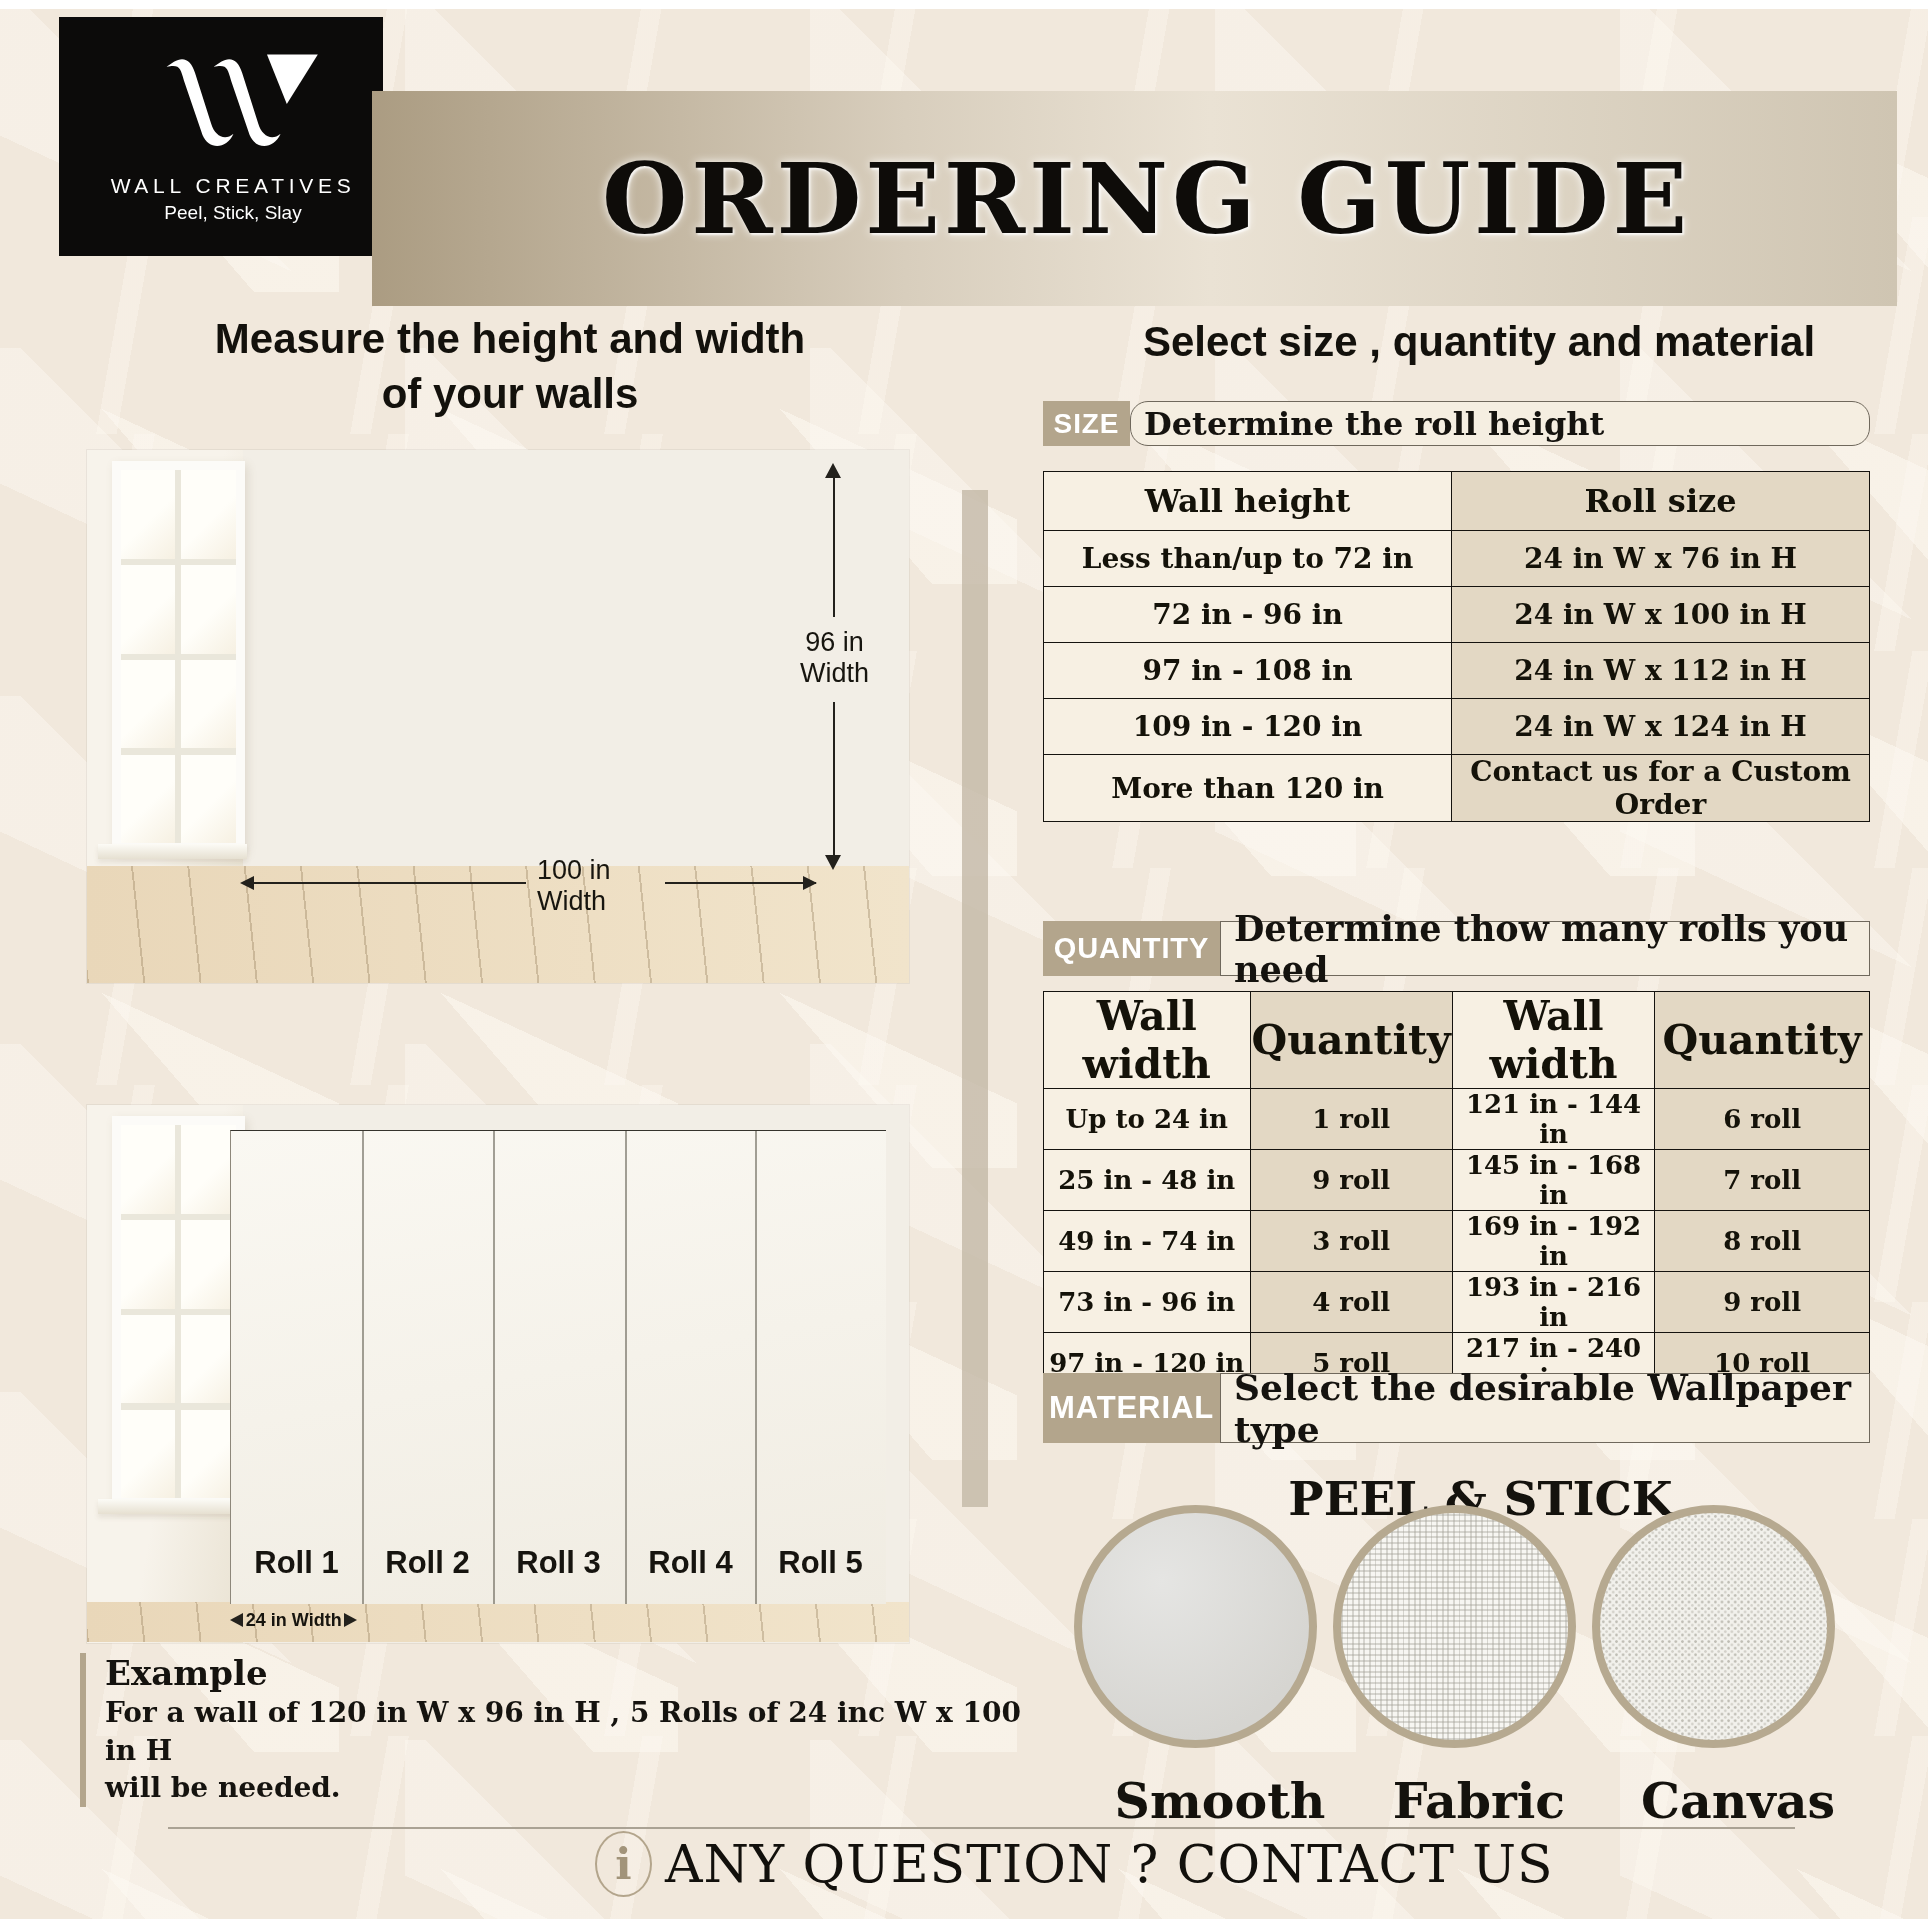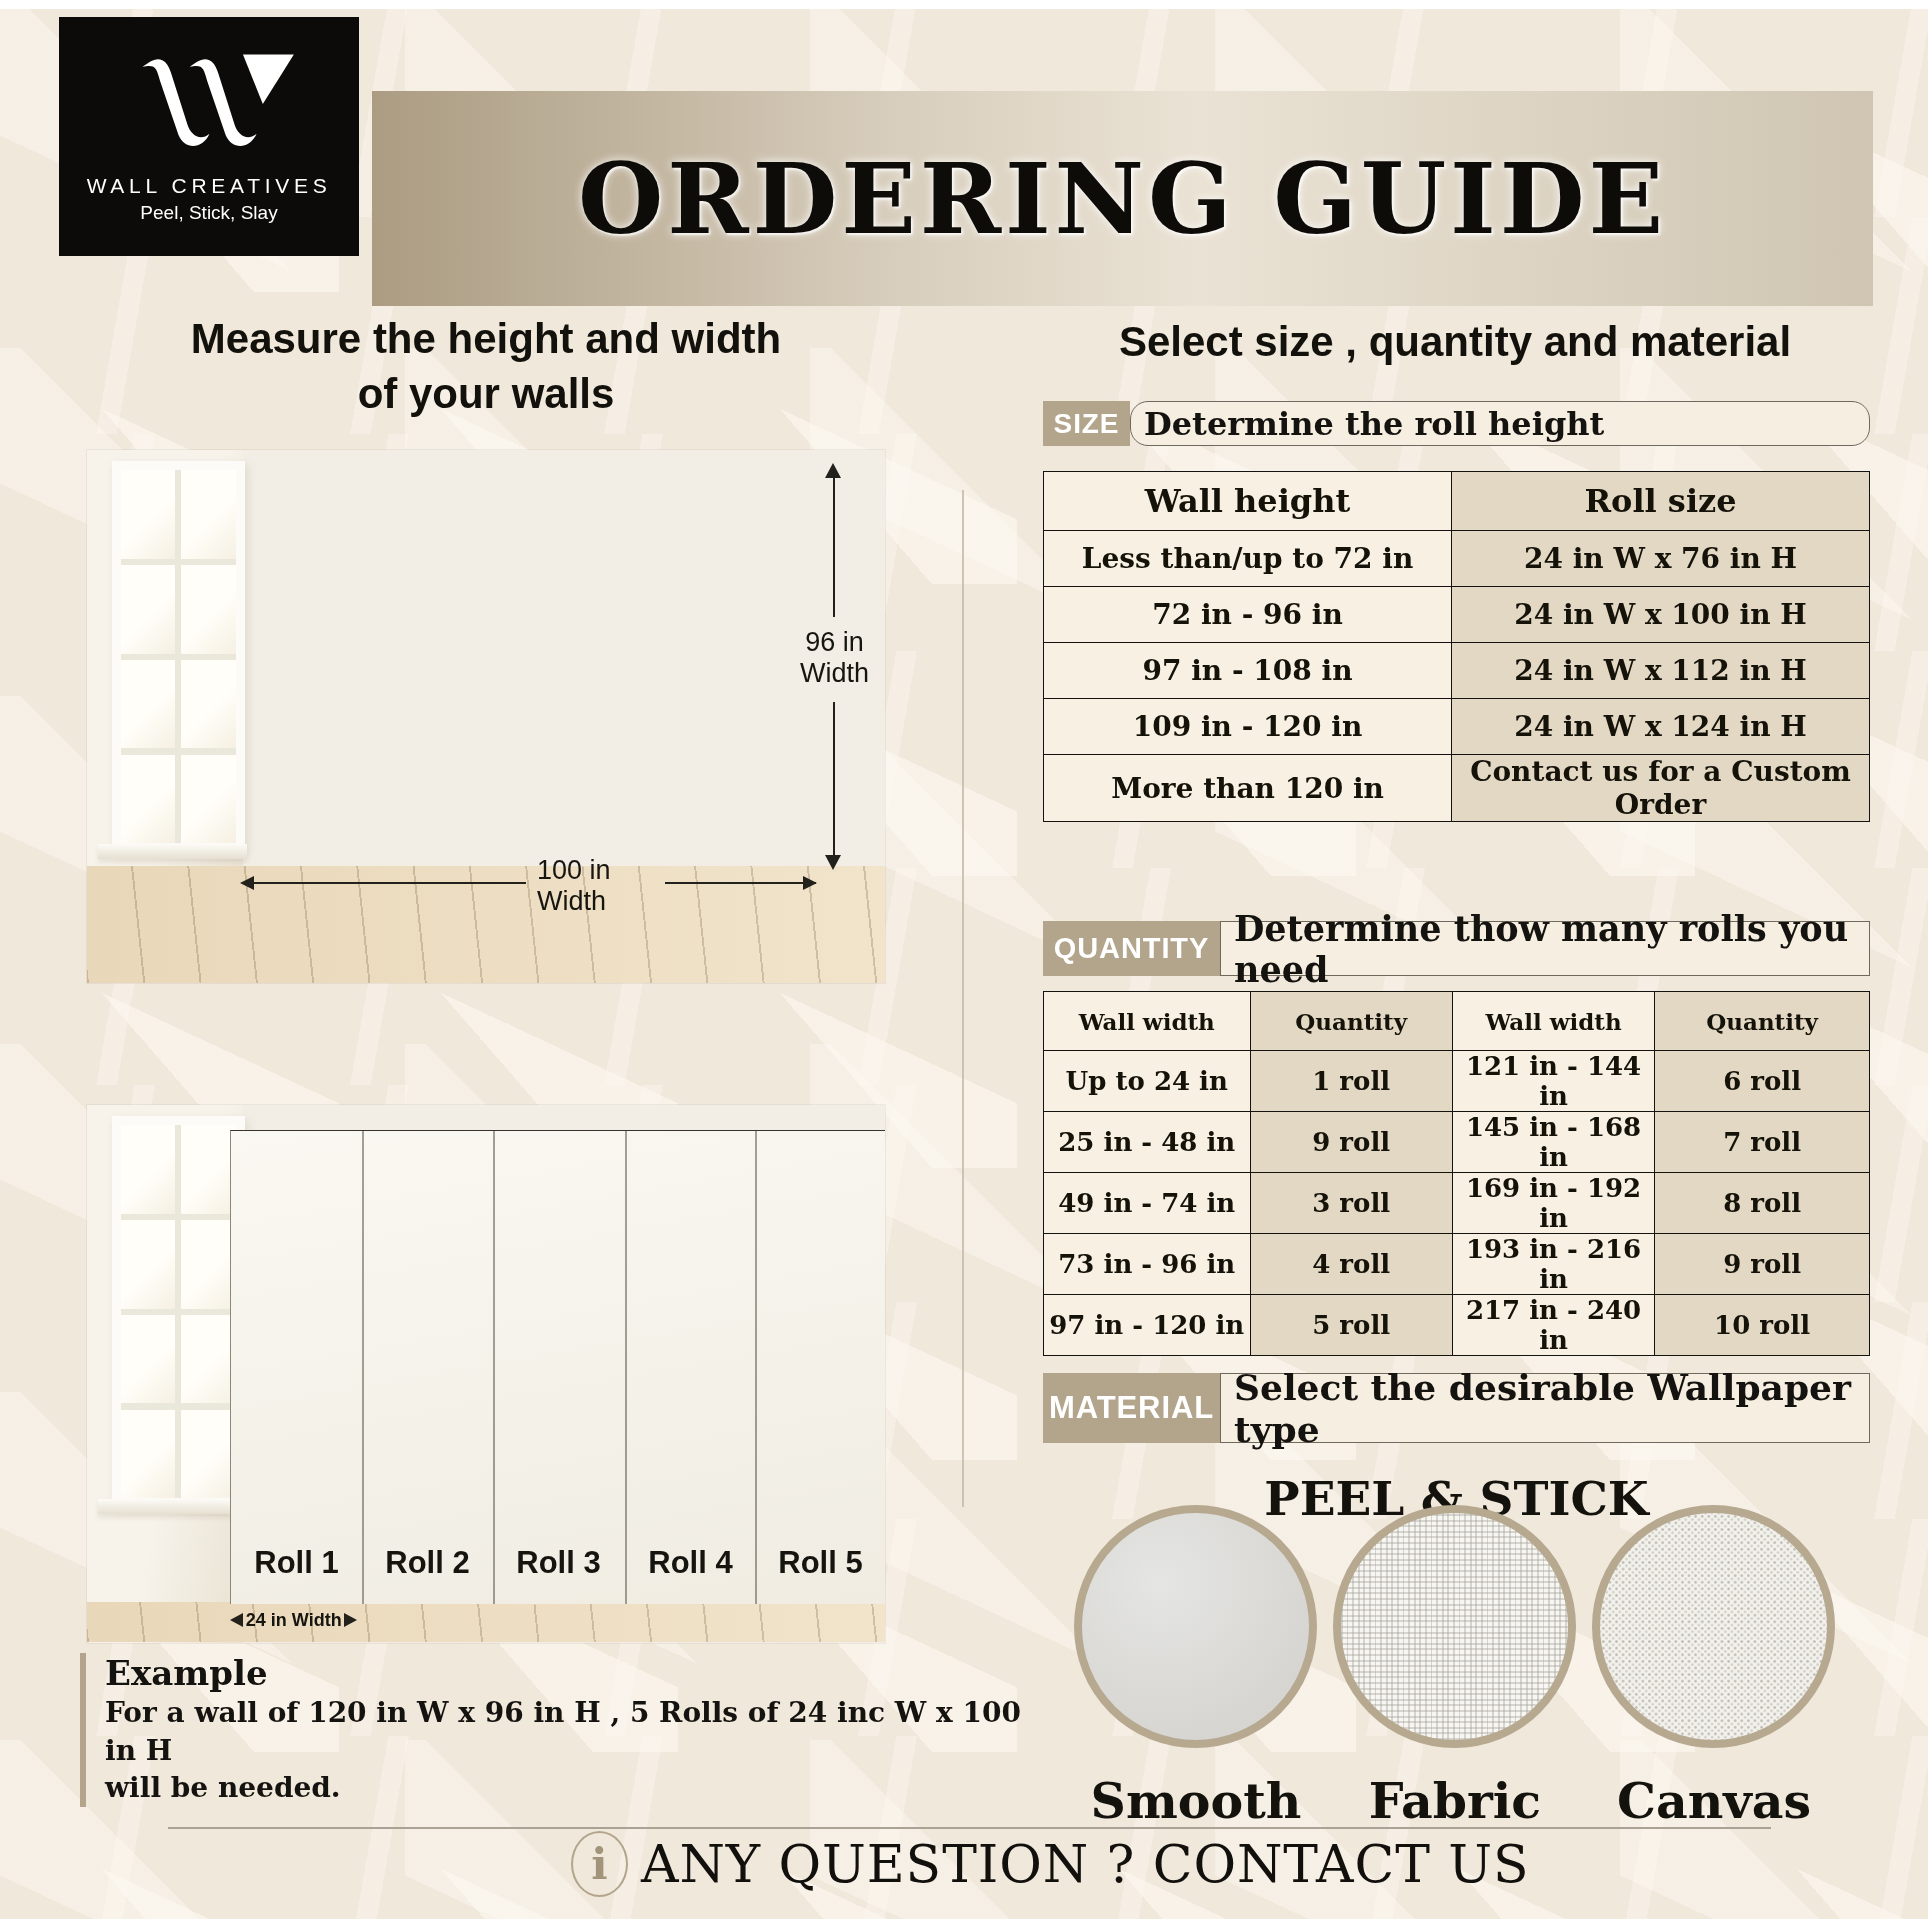--- a/index.html
+++ b/index.html
@@ -7,21 +7,21 @@
     position:relative;width:1928px;height:1928px;overflow:hidden;
     background-color:#f1e8dc;
     background-image:
       conic-gradient(from 115deg at 30% 40%, rgba(253,249,242,.55) 0 24deg, transparent 24deg),
       conic-gradient(from 295deg at 72% 78%, rgba(253,249,242,.45) 0 20deg, transparent 20deg),
       linear-gradient(100deg, transparent 46%, rgba(252,248,240,.4) 46% 53%, transparent 53%);
     background-size: 339px 292px, 405px 348px, 254px 217px;
     font-family:"Liberation Sans", sans-serif;
     color:#15130f;
   }
-  .abs{position:absolute;}
+  .abs{position:absolute;padding-left:24px;}
   .strip{left:0;width:1928px;background:#ffffff;}
 
   
   .logo-box{left:59px;top:17px;width:300px;height:239px;background:#0c0b0a;text-align:center;}
   .logo-box svg{margin-top:24.5px;}
   .brand-name{color:#fff;font-size:21px;letter-spacing:4.7px;margin-top:5.6px;}
   .brand-tagline{color:#fff;font-size:19px;margin-top:3.8px;}
   .banner{
     left:372px;top:67px;width:1501px;height:215px;
     background:linear-gradient(90deg,#ab9c82 0%,#d8cebd 35%,#eae2d4 55%,#cfc5b2 100%);
@@ -82,21 +82,21 @@
     font-family:"DejaVu Serif",serif;font-weight:bold;color:#15130f;padding-left:13px;box-sizing:border-box;}
 
   table.guide{position:absolute;border-collapse:collapse;table-layout:fixed;padding-left:47px;}
   table.guide th,table.guide td{
     border:1.9px solid #15130f;text-align:center;vertical-align:middle;
     font-family:"DejaVu Serif",serif;font-weight:bold;color:#141209;padding:0;}
   .size-table{left:1043px;top:471px;width:827px;}
   .size-table th{height:58px;font-size:32px;}
   .size-table td{height:55px;font-size:28px;}
   .qty-table{left:1043px;top:991px;width:827px;}
-  .qty-table th{height:58px;font-size:23px;}
+  .qty-table th{height:58px;font-size:41px;}
   .qty-table td{height:53px;font-size:26px;}
   .c-cream{background:#f7f0e3;}
   .c-tan{background:#e3d8c4;}
 
   .peel-stick{left:1043px;top:1471px;width:827px;text-align:center;font-family:"DejaVu Serif",serif;font-weight:bold;font-size:47px;color:#14120d;}
   .swatch{position:absolute;top:1505px;width:243px;height:243px;border-radius:50%;border:8.5px solid #b6a990;box-sizing:border-box;}
   .sw-smooth{background:radial-gradient(circle at 35% 30%, #e5e5e3, #d6d5d1 75%);}
   .sw-fabric{background-color:#f7f6f2;background-image:
       repeating-linear-gradient(0deg, rgba(160,158,148,.38) 0 1.9px, transparent 1.9px 5.6px),
       repeating-linear-gradient(90deg, rgba(160,158,148,.38) 0 1.9px, transparent 1.9px 5.6px);}

